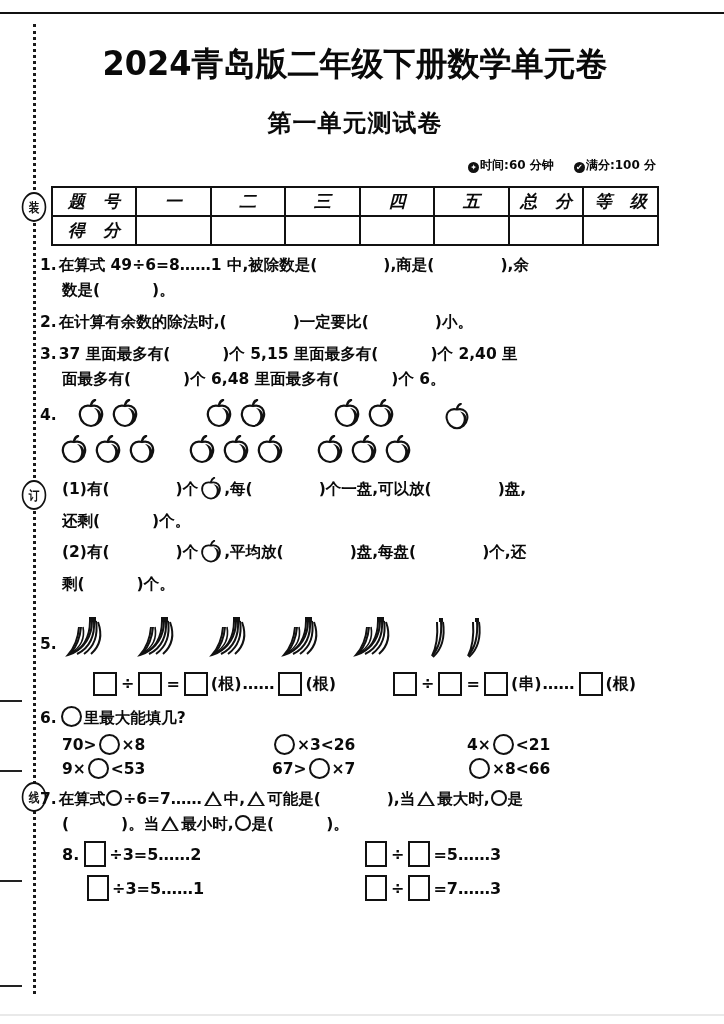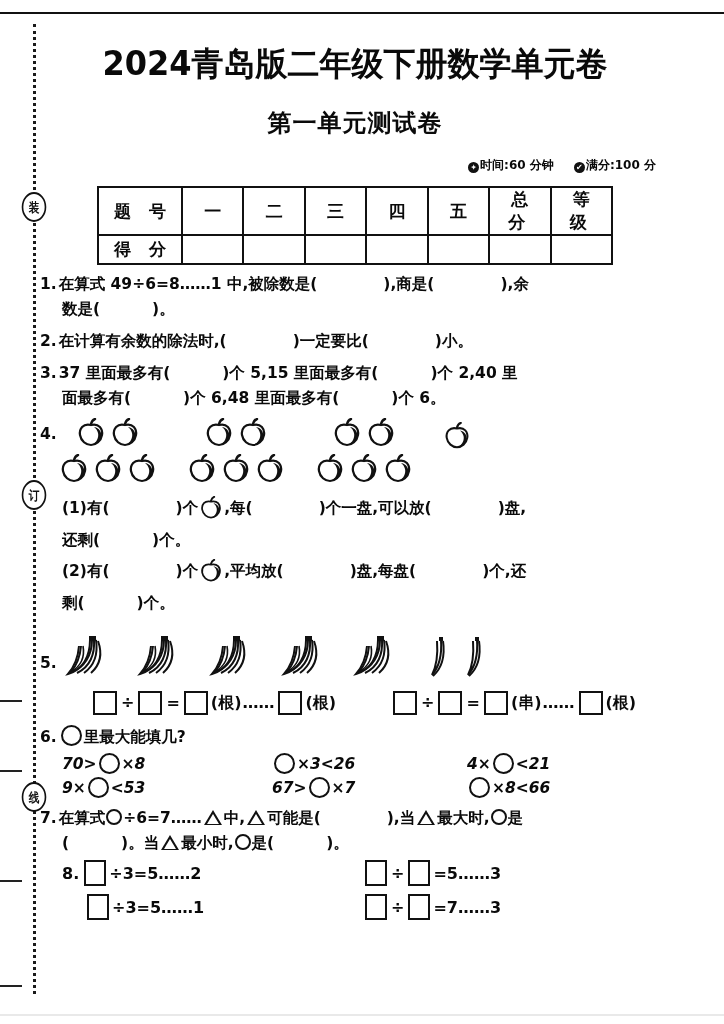--- a/index.html
+++ b/index.html
@@ -111,22 +111,23 @@
     line-height: 11px;
     text-align: center;
     vertical-align: -1px;
     margin-right: 1px;
   }
 
   
   .score-table {
     margin: 12px auto 0 auto;
     border-collapse: collapse;
-    width: 516px;
+    width: 608px;
     table-layout: fixed;
+    font-style: italic;
   }
   .score-table td {
     border: 2px solid #111;
     height: 27px;
     text-align: center;
     font-size: 17px;
     font-weight: bold;
     letter-spacing: 6px;
     text-indent: 6px;
     padding: 0;
@@ -211,21 +212,21 @@
   
   .q6-grid {
     padding-left: 22px;
     display: grid;
     grid-template-columns: 210px 195px auto;
     row-gap: 3px;
     margin-top: 3px;
     font-size: 15.5px;
     font-weight: bold;
   }
-  .q6-grid .cell { white-space: nowrap; display: flex; align-items: center; font-style: italic; }
+  .q6-grid .cell { white-space: nowrap; display: flex; align-items: center; }
   .circ {
     display: inline-block;
     width: 21px; height: 21px;
     border: 2px solid #111;
     border-radius: 50%;
     box-sizing: border-box;
     margin: 0 2px;
     vertical-align: -4px;
   }
   .circ-sm {

